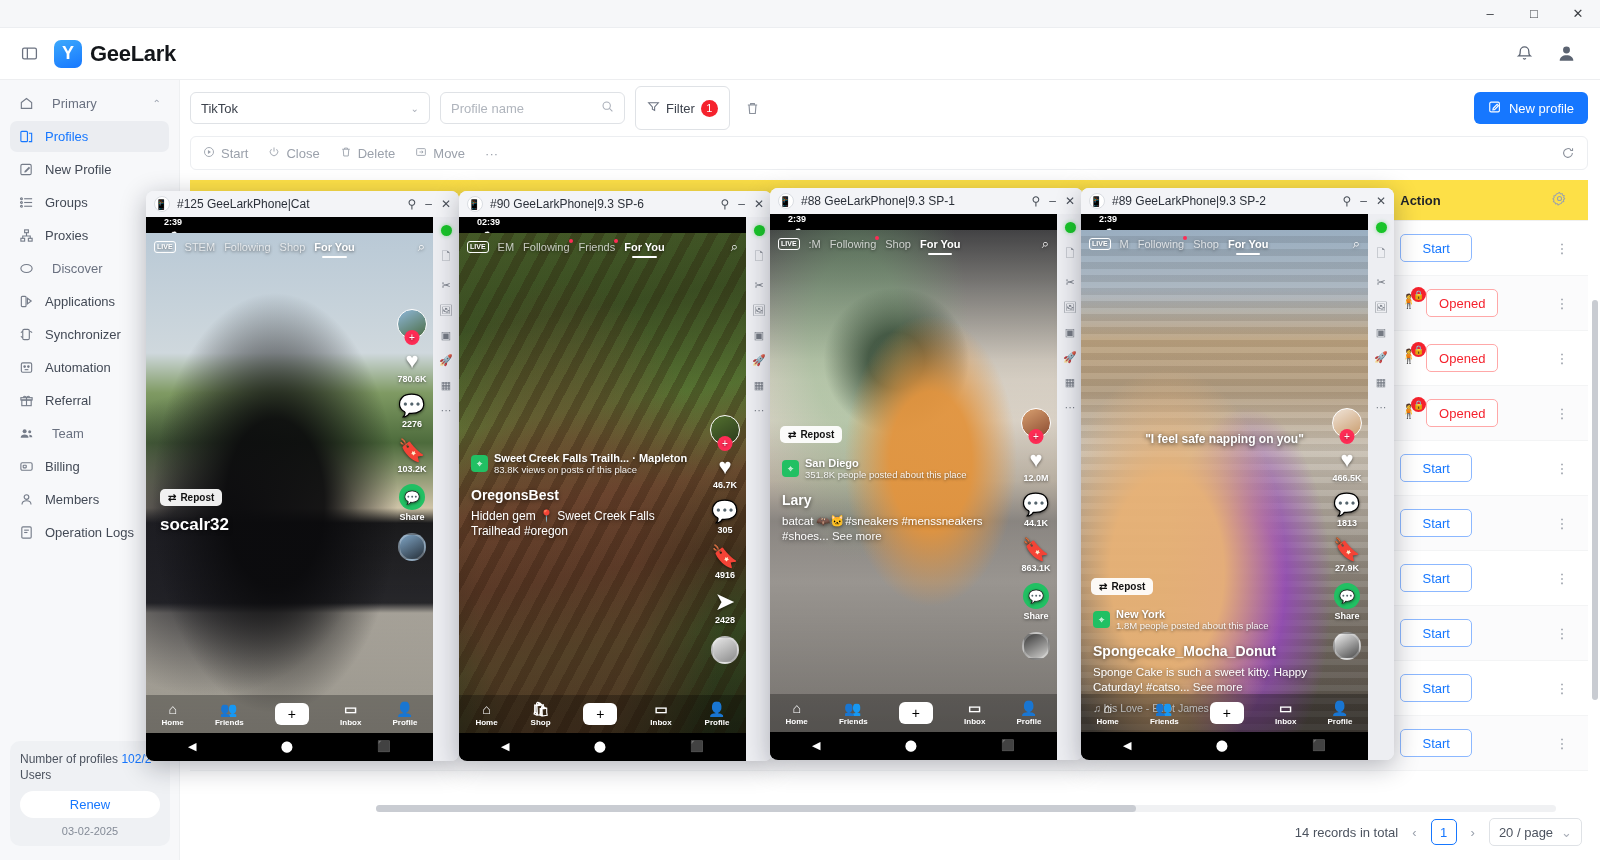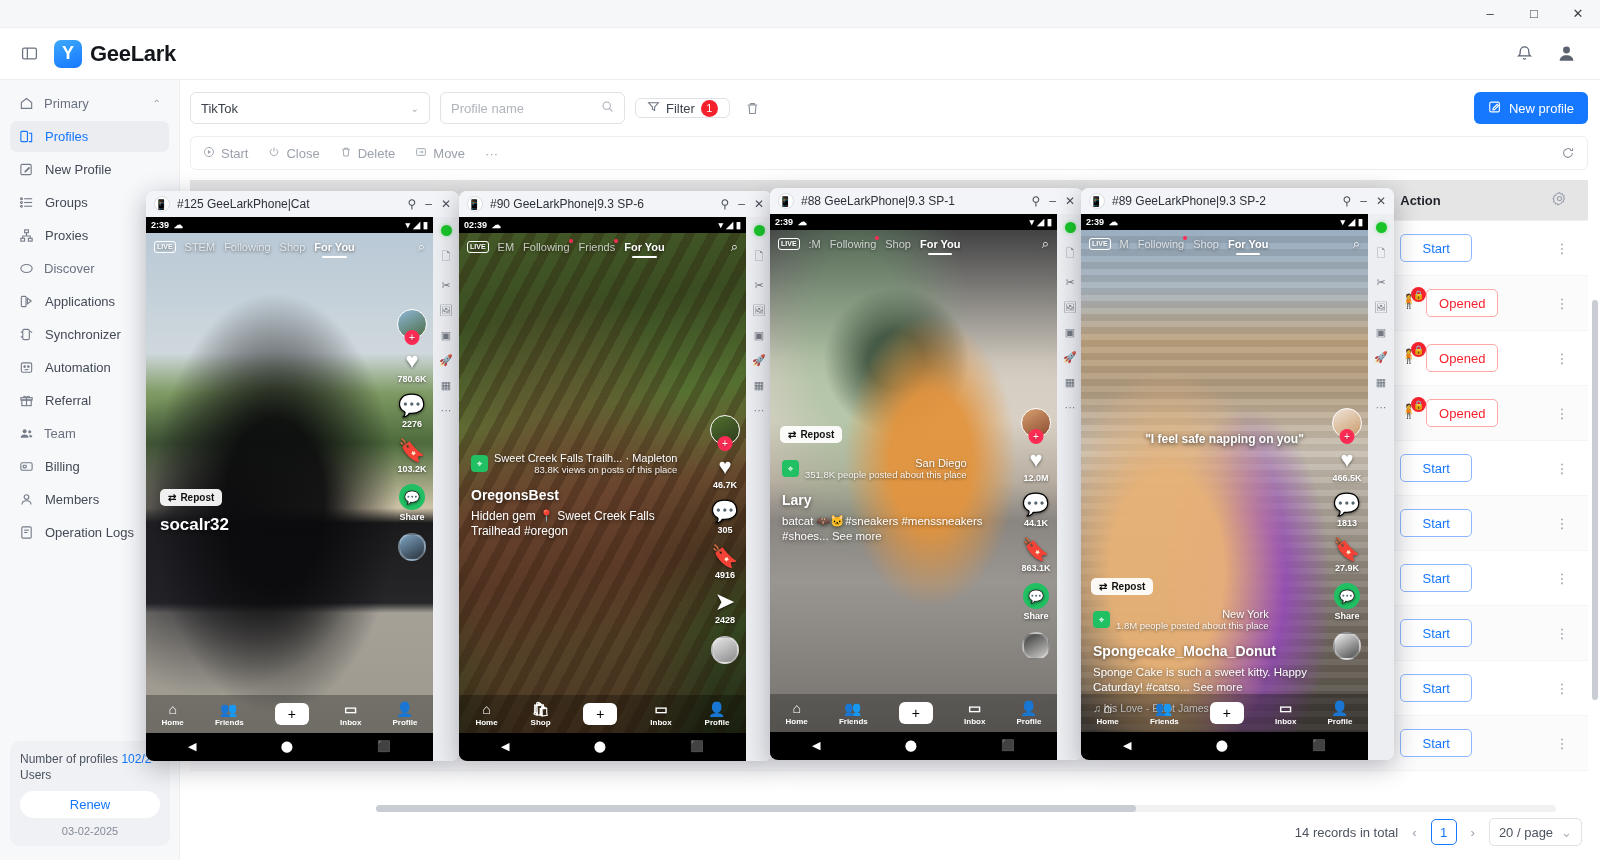--- a/index.html
+++ b/index.html
@@ -31,21 +31,21 @@
   .brand-name{ font-size:22px; font-weight:bold; letter-spacing:-0.3px; color:#13161a; }
   .header-right{ margin-left:auto; display:flex; align-items:center; gap:18px; padding-right:6px;}
   .hicon{ width:24px;height:24px;color:#5b6371; display:flex;align-items:center;justify-content:center;}
 
   
   .body-wrap{ display:flex; height:780px; }
 
   
   .sidebar{ width:180px; background:#f7f8fa; border-right:1px solid #eef0f2;
             padding:8px 10px 0 10px; position:relative; }
-  .nav-group{ display:flex; align-items:center; gap:9px; padding:7px 8px; color:#6a7180;
+  .nav-group{ display:flex; align-items:center; gap:17px; padding:7px 8px; color:#6a7180;
               font-size:13px; border-radius:7px; cursor:default;}
   .nav-group .chev{ margin-left:auto; font-size:10px; color:#9aa1ad; }
   .nav-item{ display:flex; align-items:center; gap:10px; padding:7px 8px; margin:2px 0;
              border-radius:7px; color:#434a56; font-size:13px; cursor:pointer; }
   .nav-item.active{ background:#ebedf1; color:#1677ff; font-weight:500; }
   .nav-ico{ width:17px; height:17px; display:flex; align-items:center; justify-content:center;
             color:#757c89; flex:0 0 17px;}
   .nav-item.active .nav-ico{ color:#1677ff; }
 
   .quota{ position:absolute; left:10px; bottom:14px; width:160px; background:#eff1f4;
@@ -61,35 +61,35 @@
 
   .toolbar-row{ display:flex; align-items:center; gap:10px; height:32px; }
   .select-box{ width:240px; height:32px; border:1px solid #dfe2e6; border-radius:6px;
                display:flex; align-items:center; padding:0 10px; color:#3d434d; font-size:13px;}
   .select-box .chev{ margin-left:auto; color:#a9aeb8; font-size:10px; }
   .search-box{ width:185px; height:32px; border:1px solid #dfe2e6; border-radius:6px;
                display:flex; align-items:center; padding:0 10px; }
   .search-box input{ border:none; outline:none; width:100%; font-size:13px; color:#3d434d;
                      font-family:inherit; background:transparent; }
   .search-box input::placeholder{ color:#b0b5bd; }
-  .filter-btn{ height:20px; border:1px solid #dfe2e6; border-radius:6px; display:flex;
+  .filter-btn{ height:44px; border:1px solid #dfe2e6; border-radius:6px; display:flex;
                align-items:center; gap:6px; padding:0 11px; font-size:13px; color:#3d434d; cursor:pointer;}
   .badge{ background:#f5222d; color:#fff; border-radius:9px; min-width:17px; height:17px;
           font-size:11px; display:flex; align-items:center; justify-content:center; padding:0 4px;}
   .trash-ico{ width:26px;height:26px;display:flex;align-items:center;justify-content:center;color:#8b919c;cursor:pointer;}
   .newprofile{ margin-left:auto; height:32px; background:#1677ff; color:#fff; border-radius:6px;
                display:flex; align-items:center; gap:7px; padding:0 14px; font-size:13px; cursor:pointer;}
 
   .actionbar{ margin-top:12px; height:34px; border:1px solid #eceef1; border-radius:6px;
               display:flex; align-items:center; padding:0 12px; gap:20px; background:#fff;}
   .act{ display:flex; align-items:center; gap:6px; font-size:13px; color:#9ba1ab; cursor:default;}
   .refresh{ margin-left:auto; color:#8b919c; }
 
   table{ width:100%; border-collapse:collapse; margin-top:10px; table-layout:fixed; }
-  thead th{ background:#e5e5e5; font-size:13px; color:#1f2329; font-weight:bold; text-align:left;
+  thead th{ background:#fde047; font-size:13px; color:#1f2329; font-weight:bold; text-align:left;
             padding:11px 8px; border-bottom:1px solid #f0f0f0; white-space:nowrap;}
   thead th .sortico{ color:#1677ff; font-size:9px; margin-left:4px; letter-spacing:-1px;}
   tbody td{ height:55px; border-bottom:1px solid #f3f4f5; font-size:13px; color:#3d434d;
             padding:0 8px; overflow:hidden; white-space:nowrap; }
   tbody tr:nth-child(even){ background:#fbfbfc; }
   .cbox{ width:15px;height:15px;border:1px solid #d2d6dc;border-radius:3px;background:#fff;display:inline-block;}
   .gear{ color:#9aa1ad; }
   .btn-start{ width:72px; height:28px; border:1px solid #8cb8ff; border-radius:5px; color:#1677ff;
               font-size:13px; display:flex; align-items:center; justify-content:center; cursor:pointer;
               background:#fff; }
@@ -122,22 +122,22 @@
                 background:#f3f4f7; }
   .phone-title .pt-ico{ width:16px;height:16px;border-radius:50%;background:#fff;
         border:1px solid #dadde2; display:flex;align-items:center;justify-content:center;
         color:#21a551; font-size:10px; flex:0 0 16px;}
   .phone-title .pt-text{ font-size:12px; color:#2b3039; white-space:nowrap; overflow:hidden;}
   .pt-btns{ margin-left:auto; display:flex; align-items:center; gap:9px; color:#4a5059; font-size:12px;}
   .pt-btns span{ cursor:pointer; }
 
   .phone-body{ display:flex; }
   .screen{ position:relative; background:#000; overflow:hidden; }
-  .statusbar{ height:16px; background:#000; color:#fff; display:flex; align-items:center;
-              padding:0 5px; font-size:9px; font-weight:bold; }
+  .statusbar{ height:16px; background:#000; color:#fff; display:flex; 
+              padding:0 18px; font-size:9px; font-weight:bold;flex-direction:column; }
   .sb-right{ margin-left:auto; display:flex; align-items:center; gap:3px; font-size:9px;}
   .feed{ position:relative; overflow:hidden; }
   .feednav{ position:absolute; top:6px; left:0; right:0; display:flex; align-items:center;
             gap:9px; padding:0 8px; font-size:11px; color:rgba(255,255,255,.72);
             text-shadow:0 1px 3px rgba(0,0,0,.5); }
   .feednav .foryou{ color:#fff; font-weight:bold; position:relative;}
   .feednav .foryou:after{ content:""; position:absolute; left:20%; right:20%; bottom:-5px;
                           height:2px; background:#fff; border-radius:2px;}
   .live{ border:1.5px solid #fff; border-radius:3px; padding:1px 2px; font-size:7px;
          font-weight:bold; color:#fff; line-height:8px;}
@@ -156,22 +156,22 @@
   .share-ico{ width:26px;height:26px;border-radius:50%;background:#21c063;display:flex;
               align-items:center;justify-content:center;font-size:13px;color:#fff;margin-top:8px;}
   .disc{ width:28px;height:28px;border-radius:50%;margin-top:9px;background-size:cover;
          background-position:center; border:2px solid rgba(255,255,255,.25);}
 
   .repost{ position:absolute; background:rgba(255,255,255,.93); color:#111; border-radius:5px;
            font-size:10px; font-weight:bold; padding:3px 8px; display:flex; align-items:center; gap:4px;}
   .placechip{ position:absolute; display:flex; align-items:center; gap:6px; }
   .pin{ width:17px;height:17px;border-radius:4px;background:#21c063;color:#fff;font-size:10px;
         display:flex;align-items:center;justify-content:center; flex:0 0 17px;}
-  .place-name{ color:#fff; font-size:11px; font-weight:normal; text-shadow:0 1px 3px rgba(0,0,0,.6);text-align:right;}
-  .place-sub{ color:rgba(255,255,255,.92); font-size:9.5px; text-shadow:0 1px 3px rgba(0,0,0,.6);text-align:right;}
+  .place-name{ color:#fff; font-size:11px; font-weight:bold; text-shadow:0 1px 3px rgba(0,0,0,.6);}
+  .place-sub{ color:rgba(255,255,255,.92); font-size:9.5px; text-shadow:0 1px 3px rgba(0,0,0,.6);}
   .uname{ position:absolute; color:#fff; font-weight:bold; font-size:13px;
           text-shadow:0 1px 4px rgba(0,0,0,.6);}
   .caption{ position:absolute; color:#fff; font-size:11px; line-height:15px;
             text-shadow:0 1px 4px rgba(0,0,0,.6);}
   .seemore{ color:rgba(255,255,255,.95); font-weight:normal;}
   .music{ position:absolute; color:#fff; font-size:10.5px; text-shadow:0 1px 4px rgba(0,0,0,.6);}
   .quote{ position:absolute; left:0; right:0; text-align:center; color:#fff; font-weight:bold;
           font-size:12px; text-shadow:0 1px 4px rgba(0,0,0,.85);}
   .tabbar{ position:absolute; left:0; right:0; bottom:0; height:38px; background:rgba(0,0,0,.28);
            display:flex; align-items:center; justify-content:space-around; color:#fff; }

